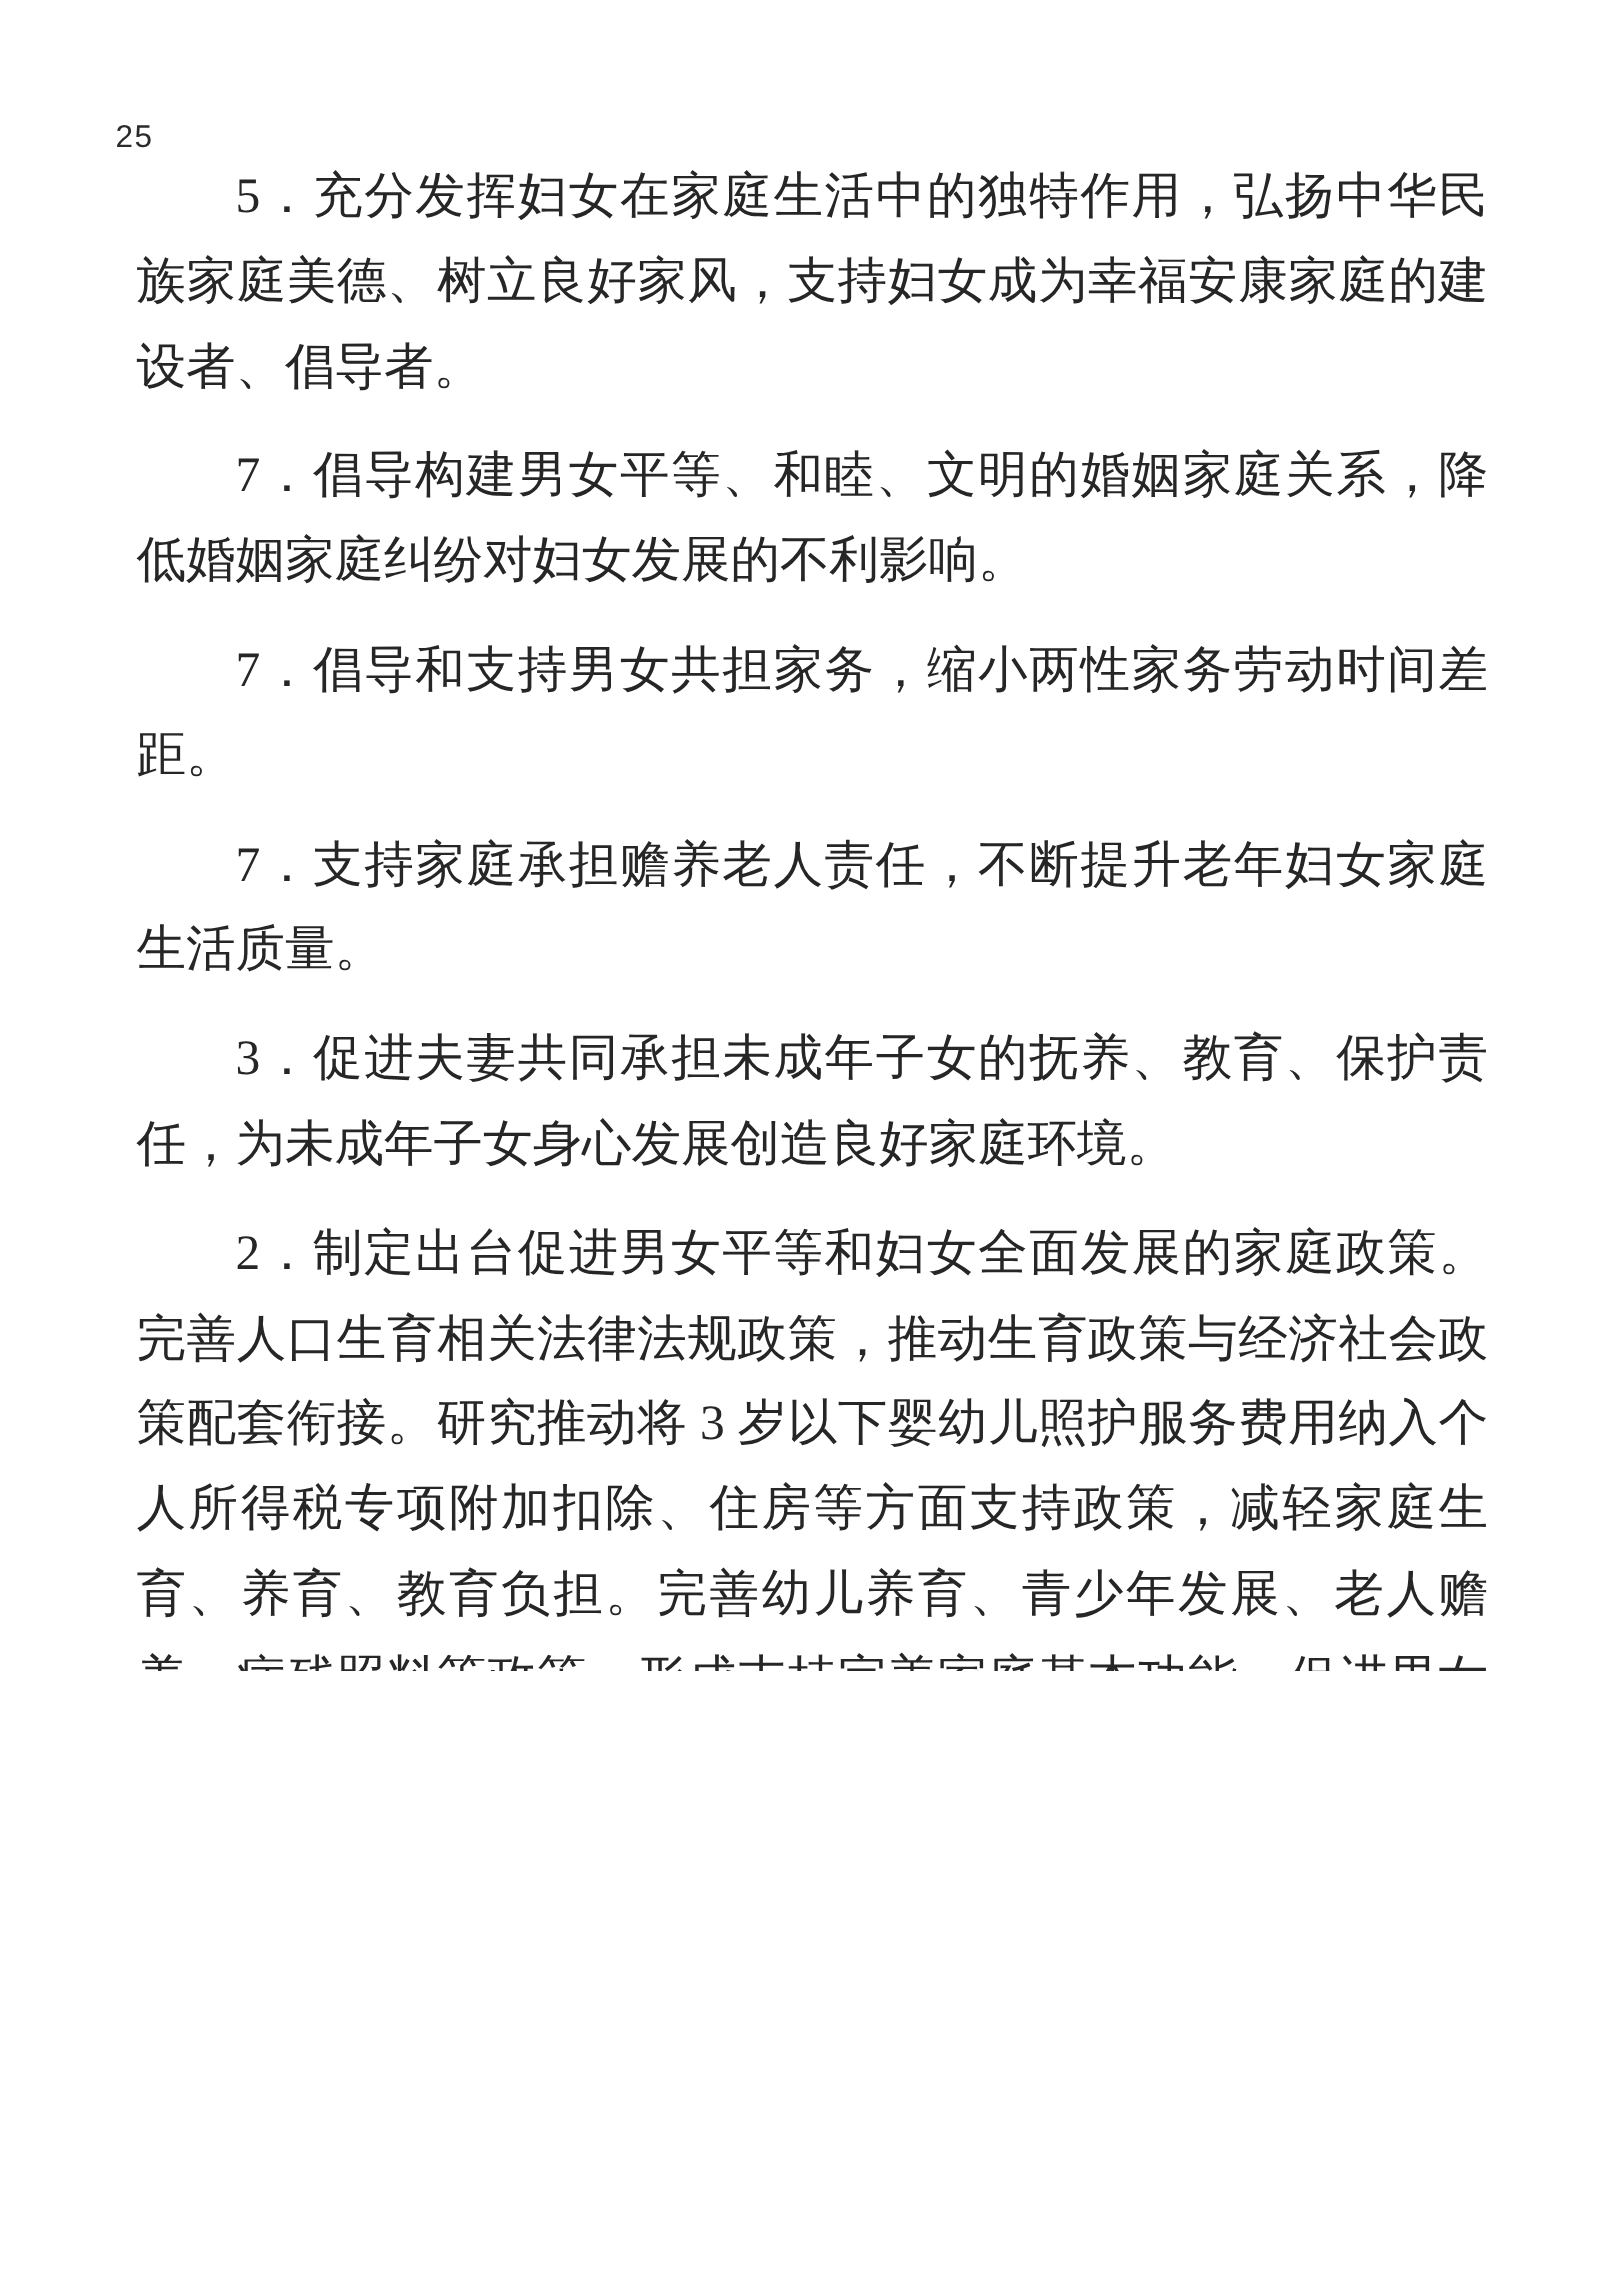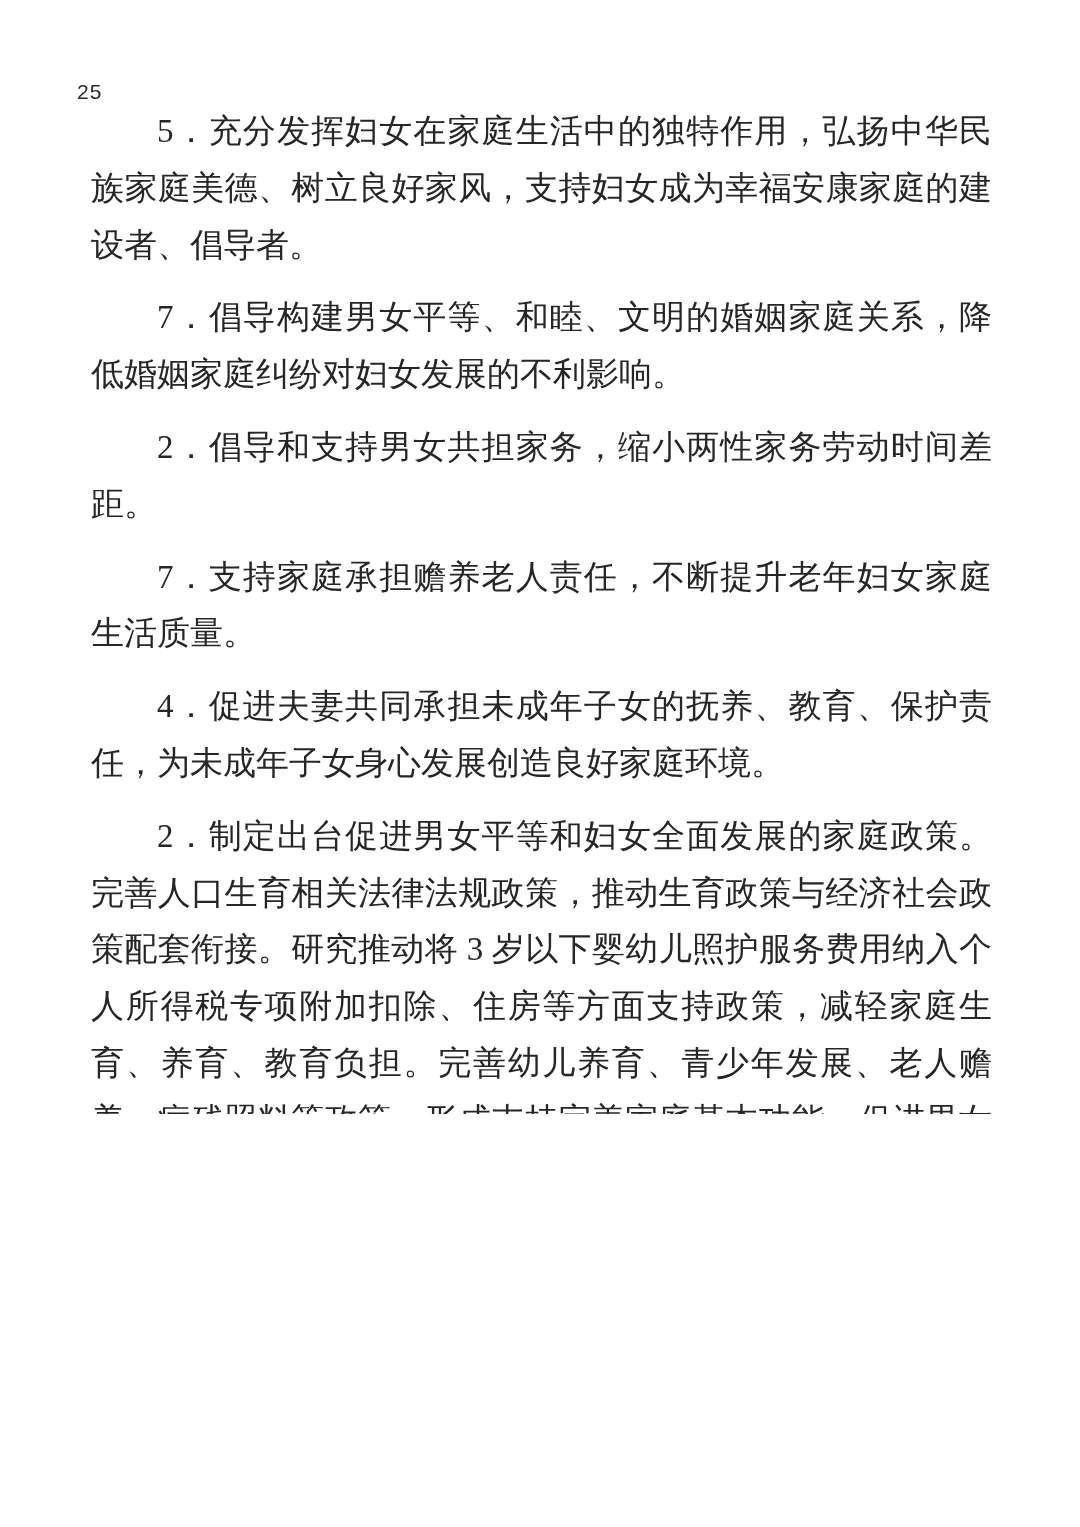--- a/index.html
+++ b/index.html
@@ -70,20 +70,20 @@
 </head>
 <body>
 
 <div class="page">
 
   <div class="page-number">25</div>
 
   <div class="doc-body">
       <p class="para">5．充分发挥妇女在家庭生活中的独特作用，弘扬中华民族家庭美德、树立良好家风，支持妇女成为幸福安康家庭的建设者、倡导者。</p>
       <p class="para">7．倡导构建男女平等、和睦、文明的婚姻家庭关系，降低婚姻家庭纠纷对妇女发展的不利影响。</p>
-      <p class="para">2．倡导和支持男女共担家务，缩小两性家务劳动时间差距。</p>
+      <p class="para">7．倡导和支持男女共担家务，缩小两性家务劳动时间差距。</p>
       <p class="para">7．支持家庭承担赡养老人责任，不断提升老年妇女家庭生活质量。</p>
-      <p class="para">4．促进夫妻共同承担未成年子女的抚养、教育、保护责任，为未成年子女身心发展创造良好家庭环境。</p>
+      <p class="para">3．促进夫妻共同承担未成年子女的抚养、教育、保护责任，为未成年子女身心发展创造良好家庭环境。</p>
       <p class="para">2．制定出台促进男女平等和妇女全面发展的家庭政策。完善人口生育相关法律法规政策，推动生育政策与经济社会政策配套衔接。研究推动将 3 岁以下婴幼儿照护服务费用纳入个人所得税专项附加扣除、住房等方面支持政策，减轻家庭生育、养育、教育负担。完善幼儿养育、青少年发展、老人赡养、病残照料等政策，形成支持完善家庭基本功能、促进男女平等和妇女全面发展的家庭政策体系，增强家庭发展能力。完善产假制度，探索实施父母育儿假。建立促进家庭发展的政策评估机制。</p>
     </div>
 
 
 </div>
 
 </body></html>

